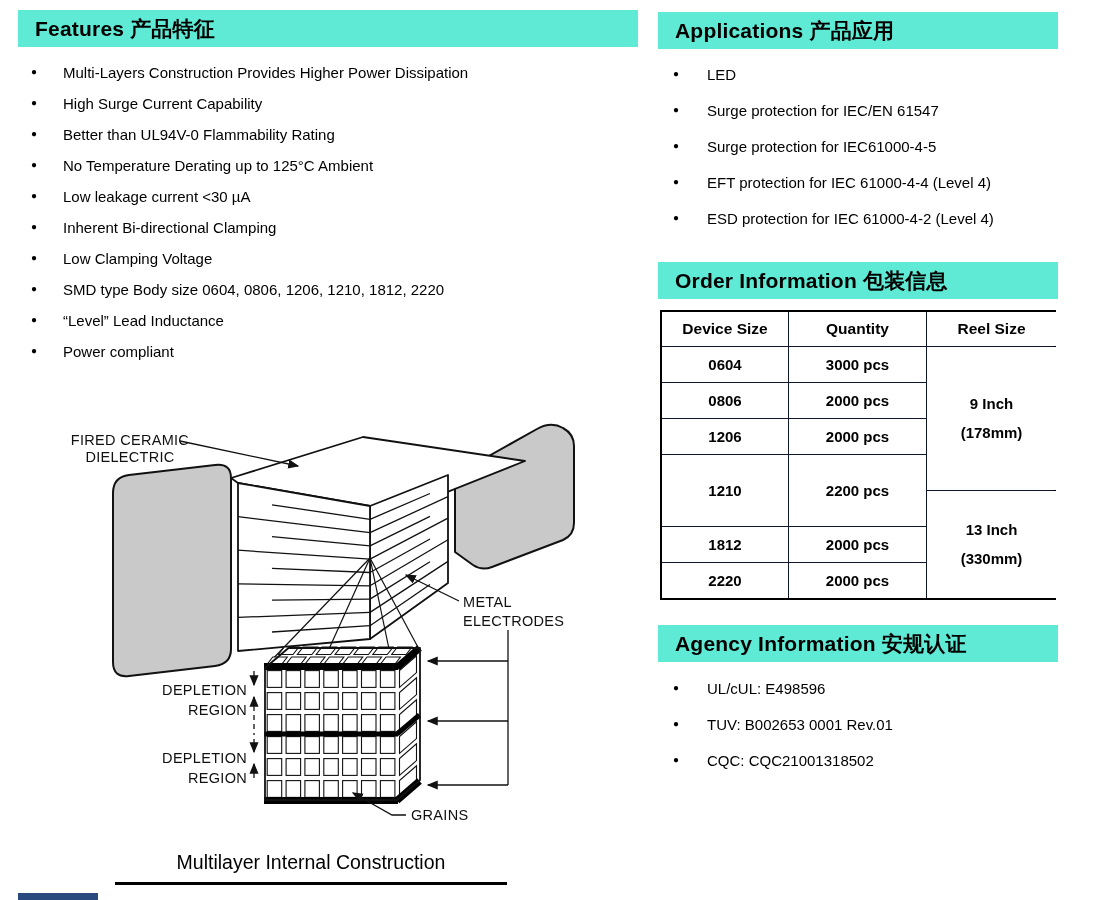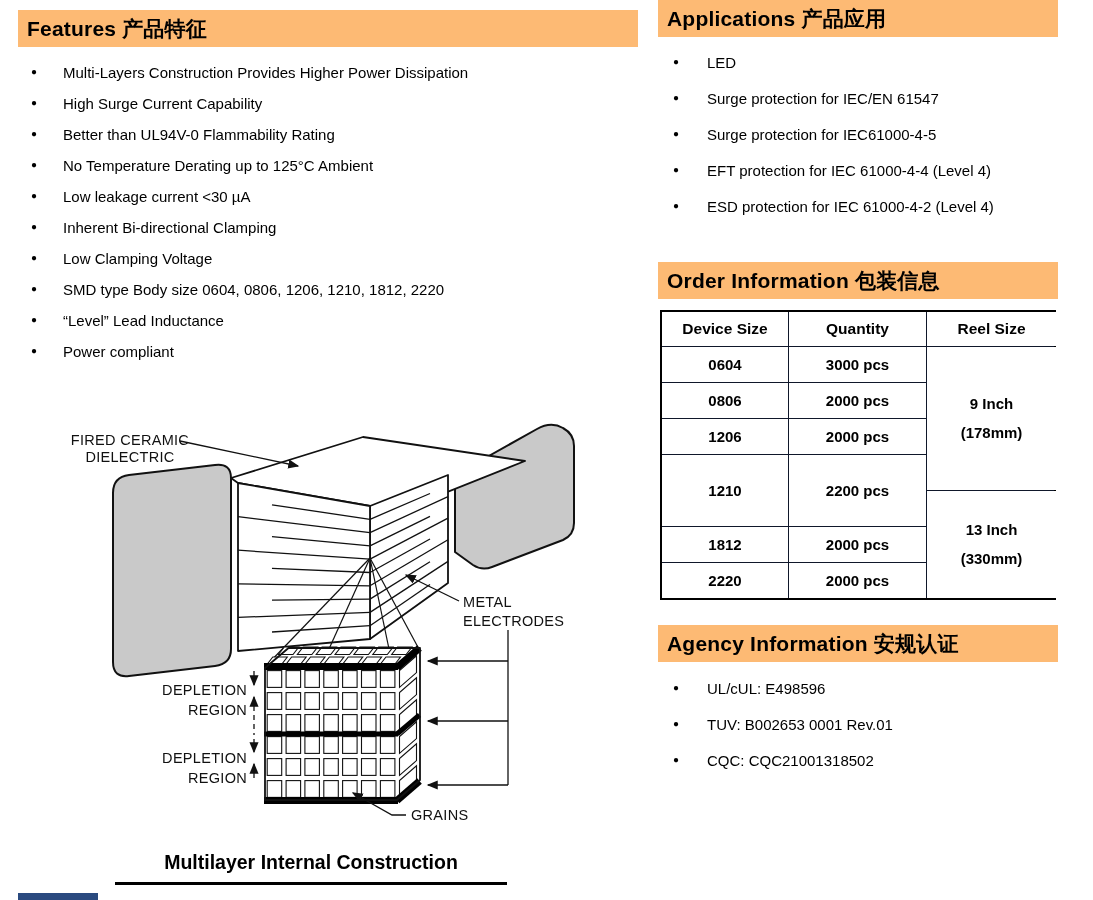--- a/index.html
+++ b/index.html
@@ -1,41 +1,41 @@
 <!DOCTYPE html>
 <html><head>
 <meta charset="utf-8">
 <style>
   html,body{margin:0;padding:0;background:#fff;}
   body{width:1093px;height:900px;position:relative;font-family:"Liberation Sans",sans-serif;color:#000;overflow:hidden;}
-  .section-bar{background:#fdba74;height:37px;line-height:37px;font-weight:bold;font-size:21px;padding-left:9px;letter-spacing:.2px;}
+  .section-bar{background:#5eead4;height:37px;line-height:37px;font-weight:bold;font-size:21px;padding-left:17px;letter-spacing:.2px;}
   .col{position:absolute;}
   #features-section{left:18px;top:10px;width:620px;}
-  #applications-section{left:658px;top:0;width:400px;}
+  #applications-section{left:658px;top:12px;width:400px;}
   #order-section{left:658px;top:262px;width:400px;}
   #agency-section{left:658px;top:625px;width:400px;}
   ul.bullets{list-style:none;margin:17px 0 0 0;padding:0;}
   ul.bullets li{display:flex;font-size:15px;line-height:17px;}
   #features-section li{margin-bottom:14px;}
   #applications-section li,#agency-section li{margin-bottom:19px;}
   .dot{flex:0 0 32px;padding-left:13px;font-size:10px;line-height:16px;}
   #applications-section .dot,#agency-section .dot{flex:0 0 34px;padding-left:15px;}
   
   .order-table{margin-top:11px;margin-left:2px;width:392px;display:grid;
     grid-template-columns:126px 137px 129px;
     grid-template-rows:34px 35px 35px 35px 35px 35px 35px 35px;
     background:#0f172a;border:2px solid #000;gap:1px;}
   .ot-cell{background:#fff;display:flex;align-items:center;justify-content:center;font-size:15px;flex-direction:column;font-weight:bold;}
   .ot-head{font-weight:bold;font-size:15.5px;}
   .reel-line{line-height:16px;}
   .reel-line + .reel-line{margin-top:13px;}
   
   #diagram-svg{position:absolute;left:18px;top:415px;}
   #diagram-caption{position:absolute;left:18px;top:851px;width:620px;}
-  #diagram-caption .cap-inner{width:392px;margin-left:97px;text-align:center;font-weight:bold;font-size:19.5px;
+  #diagram-caption .cap-inner{width:392px;margin-left:97px;text-align:center;font-weight:normal;font-size:19.5px;
     border-bottom:3px solid #000;padding-bottom:8px;}
   #footer-accent{position:absolute;left:18px;top:893px;width:80px;height:7px;background:#2a4a7f;}
   svg text{font-family:"Liberation Sans",sans-serif;font-size:14.5px;fill:#111;letter-spacing:.3px;}
 </style>
 </head>
 <body>
 
 <div class="col" id="features-section">
   <div class="section-bar">Features 产品特征</div>
   <ul class="bullets">

